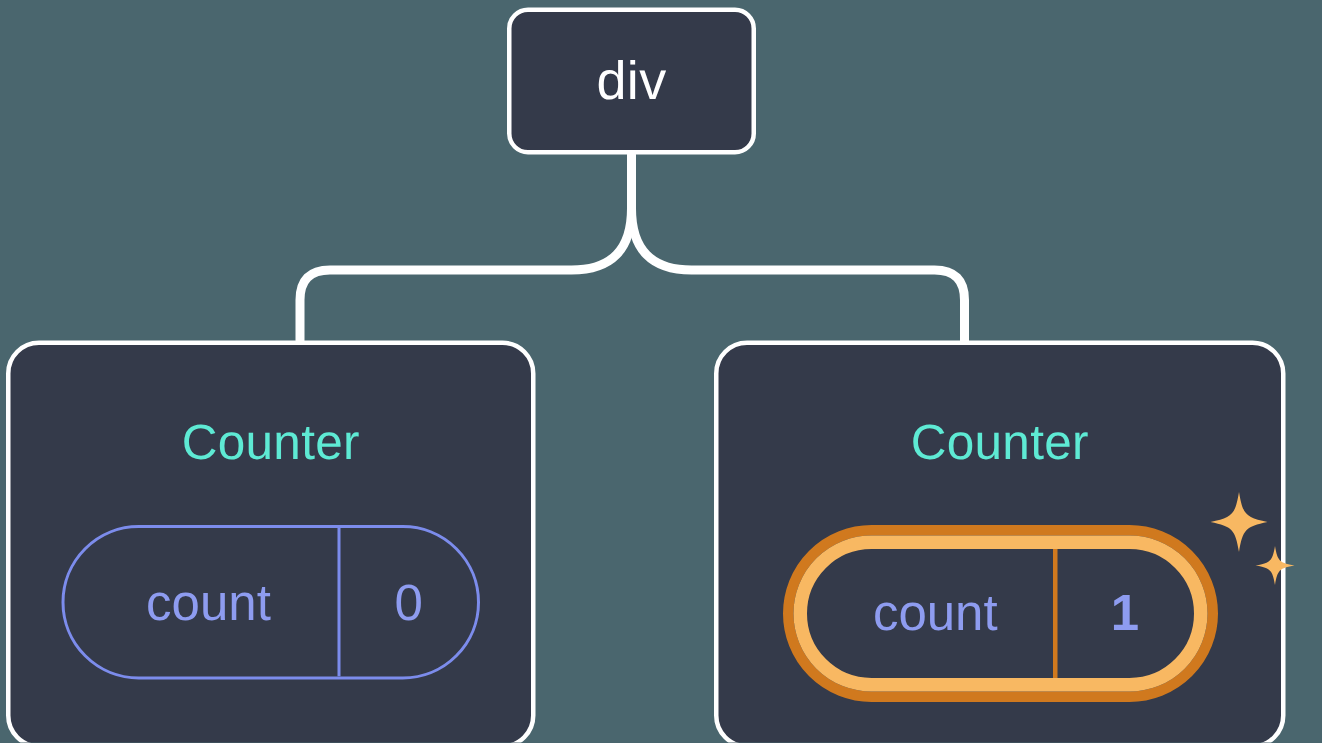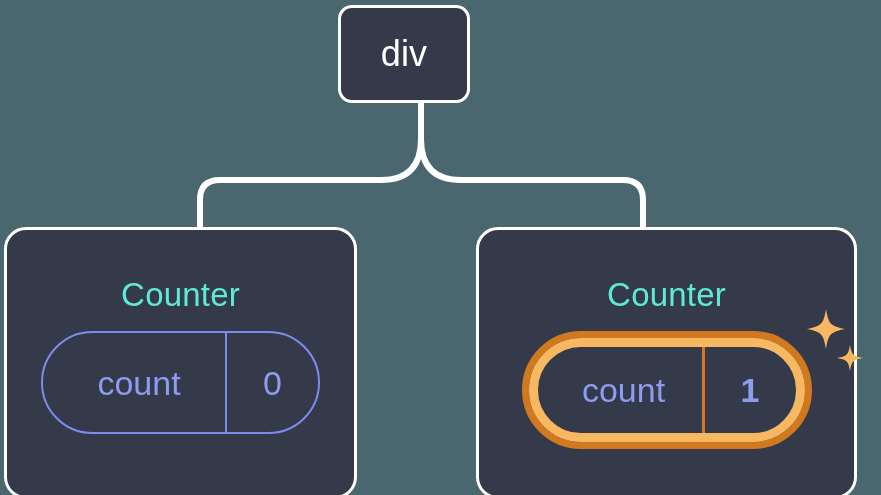--- a/index.html
+++ b/index.html
@@ -35,21 +35,21 @@
     background: #343a4a;
     border: 3px solid #ffffff;
     border-radius: 20px;
     display: flex;
     flex-direction: column;
     align-items: center;
   }
   .node-root {
     left: 338px;
     top: 5px;
-    width: 132px;
+    width: 166px;
     height: 98px;
     border-radius: 14px;
     justify-content: center;
   }
   .node-title-root {
     color: #ffffff;
     font-size: 36px;
     line-height: 1;
     letter-spacing: 0.2px;
   }
@@ -66,21 +66,21 @@
     color: #5eead4;
     font-size: 33px;
     line-height: 1;
     letter-spacing: 0.2px;
     margin-top: 48px;
   }
 
   
   .pill-wrap {
     position: relative;
-    margin-top: 20px;
+    margin-top: 39px;
     display: flex;
     align-items: center;
   }
   .pill {
     box-sizing: border-box;
     display: flex;
     align-items: stretch;
     height: 103px;
     border: 2px solid #7c8cec;
     border-radius: 52px;

